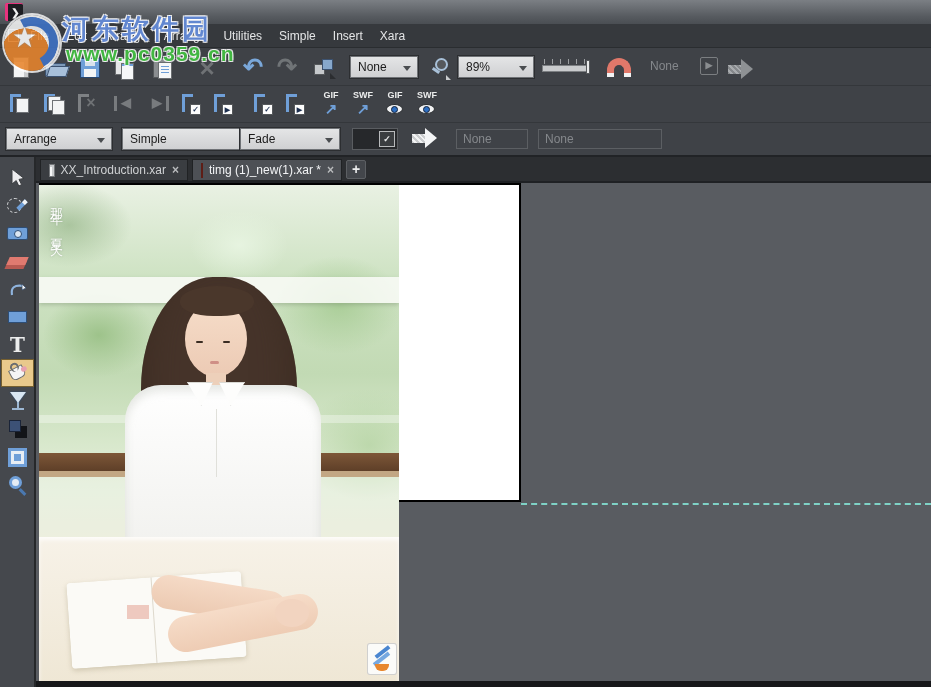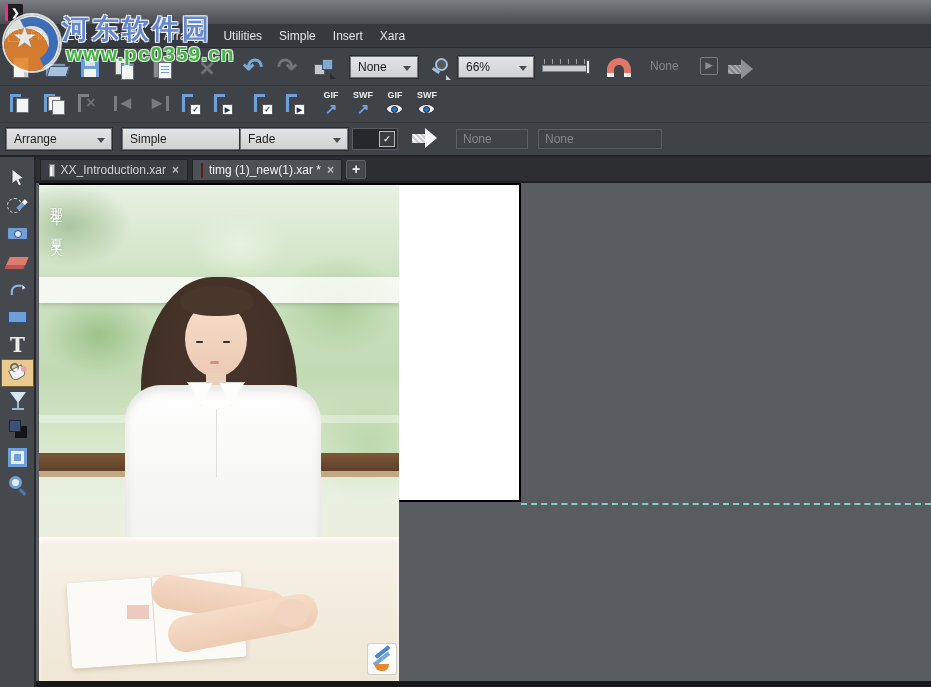--- a/index.html
+++ b/index.html
@@ -227,21 +227,21 @@
     <span class="arr"></span>
   </div>
 
   <div class="ic" style="left:428px;top:55px">
     <span style="left:7px;top:3px;width:13px;height:13px;border:2px solid #a8c0d8;border-radius:50%;background:#55585c"></span>
     <span style="left:4px;top:14px;width:8px;height:3px;background:#a8c0d8;transform:rotate(35deg)"></span>
     <span style="left:18px;top:20px;width:0;height:0;border-top:5px solid transparent;border-left:5px solid #caccce"></span>
   </div>
 
   <div class="dd" style="left:458px;top:56px;width:76px">
-    <span class="lab">66%</span>
+    <span class="lab">89%</span>
     <span class="arr"></span>
   </div>
 
   <div class="ic" style="left:542px;top:58px;width:54px">
     <span style="left:2px;top:1px;width:42px;height:5px;background:repeating-linear-gradient(90deg,#9a9da0 0 1px,transparent 1px 8px)"></span>
     <span style="left:0;top:7px;width:46px;height:7px;background:#c9cbcd;border:1px solid #7c7f82"></span>
     <span style="left:44px;top:2px;width:4px;height:14px;background:#e8e9ea;border:1px solid #55585b"></span>
   </div>
 
   <div class="ic" style="left:604px;top:55px">
@@ -327,21 +327,21 @@
   </div>
 
   <div class="dd" style="left:6px;top:128px;width:106px">
     <span class="lab">Arrange</span>
       <span class="arr"></span>
   </div>
   <div class="dd" style="left:122px;top:128px;width:136px">
     <span class="lab">Simple</span>
       <span class="arr"></span>
   </div>
-  <div class="dd" style="left:240px;top:128px;width:108px">
+  <div class="dd" style="left:240px;top:128px;width:100px">
     <span class="lab">Fade</span>
       <span class="arr"></span>
   </div>
   <div style="position:absolute;left:352px;top:128px;width:46px;height:22px;background:#26282b;border:1px solid #5a5d61">
     <span class="glyph" style="position:absolute;right:2px;top:2px;width:16px;height:16px;border:1px solid #b8babc;background:#3a3d40;font-size:9px;line-height:15px;color:#eceded">✓</span>
   </div>
   <div class="ic" style="left:412px;top:128px">
     <span style="left:0;top:6px;width:13px;height:9px;background:repeating-linear-gradient(45deg,#caccce 0 2px,#f2f3f4 2px 4px)"></span>
     <span style="left:13px;top:0;width:0;height:0;border-top:10px solid transparent;border-bottom:10px solid transparent;border-left:12px solid #f4f5f6"></span>
   </div>

